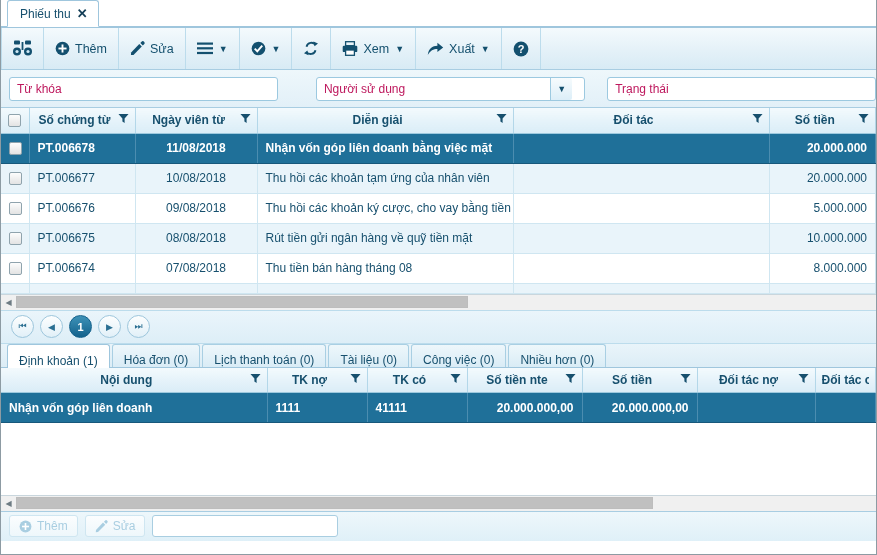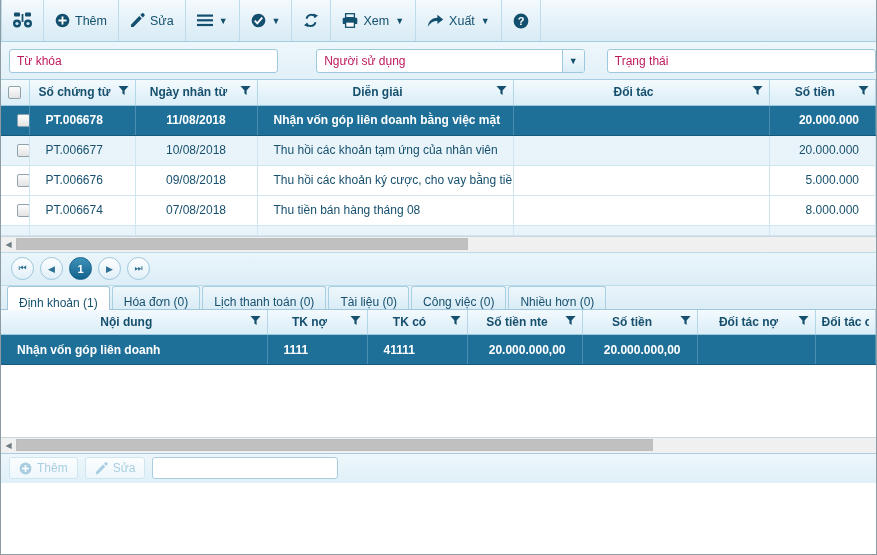--- a/index.html
+++ b/index.html
@@ -105,21 +105,21 @@
     background: #fff;
     border: 1px solid #9cc9e0;
     border-radius: 3px;
     display: flex;
     align-items: center;
     padding: 0 7px;
     color: #5c6b73;
     font-size: 12px;
   }
   .ffield.keyword { width: 290px; }
-  .ffield.user { width: 290px; padding-right: 0; margin-left: 16px; }
+  .ffield.user { width: 290px; padding-right: 12px; margin-left: 16px; }
   .ffield.status { width: 290px; }
   .ffield .ph { flex: 1; color: #be185d; }
   .dd-arrow {
     width: 22px;
     align-self: stretch;
     margin: 0;
     border-left: 1px solid #9cc9e0;
     background: linear-gradient(to bottom,#f6fbfd,#dceef8);
     display: flex; align-items: center; justify-content: center;
     color: #14506e; font-size: 9px;
@@ -151,21 +151,21 @@
   table.grid th .th-inner {
     display: flex; align-items: center; justify-content: center;
     height: 100%;
   }
   table.grid th .lbl { flex: 1; text-align: center; overflow: hidden; }
   .funnel { margin-left: 4px; flex: 0 0 auto; cursor: pointer; }
   table.grid td {
     border-right: 1px solid #cfe6f1;
     border-bottom: 1px solid #cfe6f1;
     height: 30px;
-    padding: 0 16px;
+    padding: 0 8px;
     font-size: 12px;
     color: #17506e;
     white-space: nowrap;
     overflow: hidden;
   }
   tr.alt td { background: #e9f4fa; }
   tr.plain td { background: #ffffff; }
   tr.sel td {
     background: #1f7099;
     color: #ffffff;
@@ -298,20 +298,26 @@
     border: 1px solid #a9cee1;
     border-radius: 3px;
   }
   .detail-body { background: #fff; }
 </style>
 </head>
 <body>
 
 <div id="app">
 
+  <div class="tabstrip">
+    <div class="doc-tab">
+      <span>Phiếu thu</span>
+      <span class="doc-tab-close">✕</span>
+    </div>
+  </div>
 
   <div class="toolbar">
 
     <div class="tb-btn">
       <span class="ico">
         <svg width="19" height="17" viewBox="0 0 19 17">
           <g fill="#13506f">
             <rect x="1" y="0.5" width="6" height="4" rx="1"></rect>
             <rect x="12" y="0.5" width="6" height="4" rx="1"></rect>
             <rect x="8.6" y="2" width="1.8" height="8"></rect>
@@ -447,21 +453,21 @@
               <span class="lbl">Số chứng từ</span>
               <span class="funnel">
                 <svg width="11" height="11" viewBox="0 0 12 12">
                     <path d="M0.5 1 L11.5 1 L7.2 6 L7.2 11 L4.8 9.3 L4.8 6 Z" fill="#17506e"></path>
                   </svg>
               </span>
             </div>
           </th>
           <th>
             <div class="th-inner">
-              <span class="lbl">Ngày nhân từ</span>
+              <span class="lbl">Ngày viên từ</span>
               <span class="funnel">
                 <svg width="11" height="11" viewBox="0 0 12 12">
                     <path d="M0.5 1 L11.5 1 L7.2 6 L7.2 11 L4.8 9.3 L4.8 6 Z" fill="#17506e"></path>
                   </svg>
               </span>
             </div>
           </th>
           <th>
             <div class="th-inner">
               <span class="lbl">Diễn giải</span>
@@ -511,20 +517,28 @@
           <td></td>
           <td class="num">20.000.000</td>
         </tr>
         <tr class="plain">
           <td class="c-check"><span class="cbx"></span></td>
           <td>PT.006676</td>
           <td class="ctr">09/08/2018</td>
           <td>Thu hồi các khoản ký cược, cho vay bằng tiền mặt</td>
           <td></td>
           <td class="num">5.000.000</td>
+        </tr>
+        <tr class="alt">
+          <td class="c-check"><span class="cbx"></span></td>
+          <td>PT.006675</td>
+          <td class="ctr">08/08/2018</td>
+          <td>Rút tiền gửi ngân hàng về quỹ tiền mặt</td>
+          <td></td>
+          <td class="num">10.000.000</td>
         </tr>
         <tr class="plain">
           <td class="c-check"><span class="cbx"></span></td>
           <td>PT.006674</td>
           <td class="ctr">07/08/2018</td>
           <td>Thu tiền bán hàng tháng 08</td>
           <td></td>
           <td class="num">8.000.000</td>
         </tr>
         <tr class="alt" style="height:10px">

